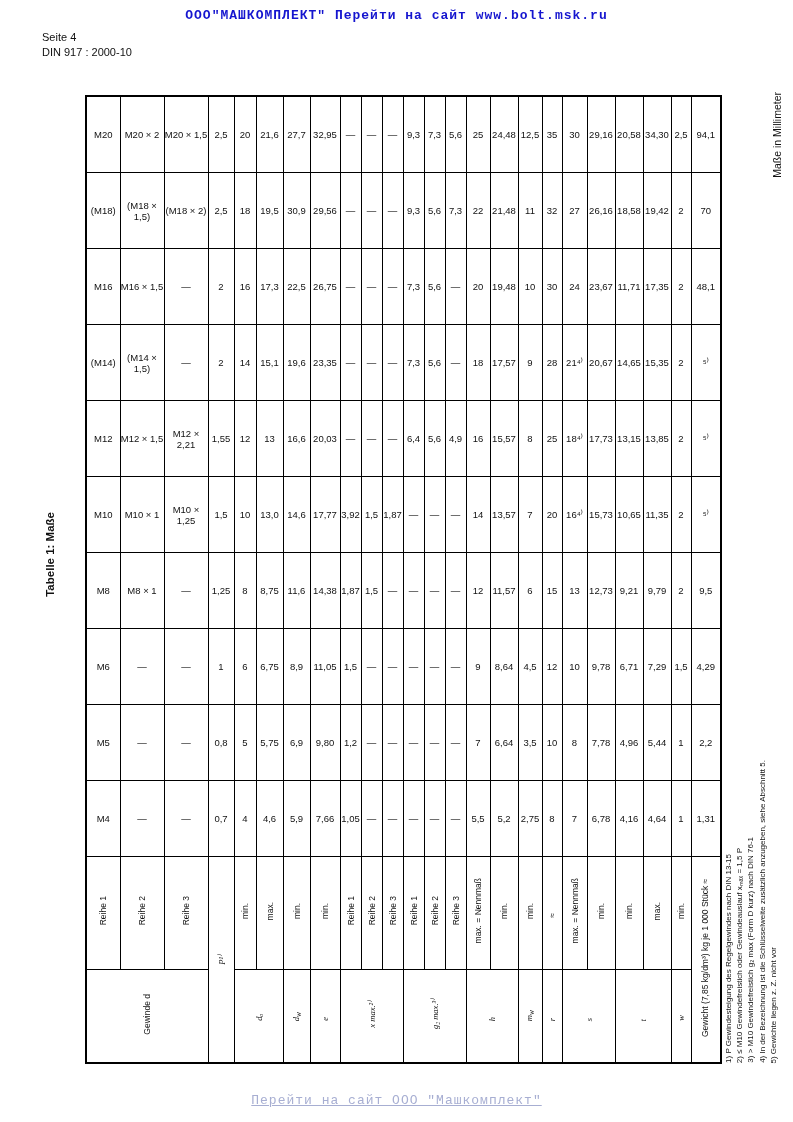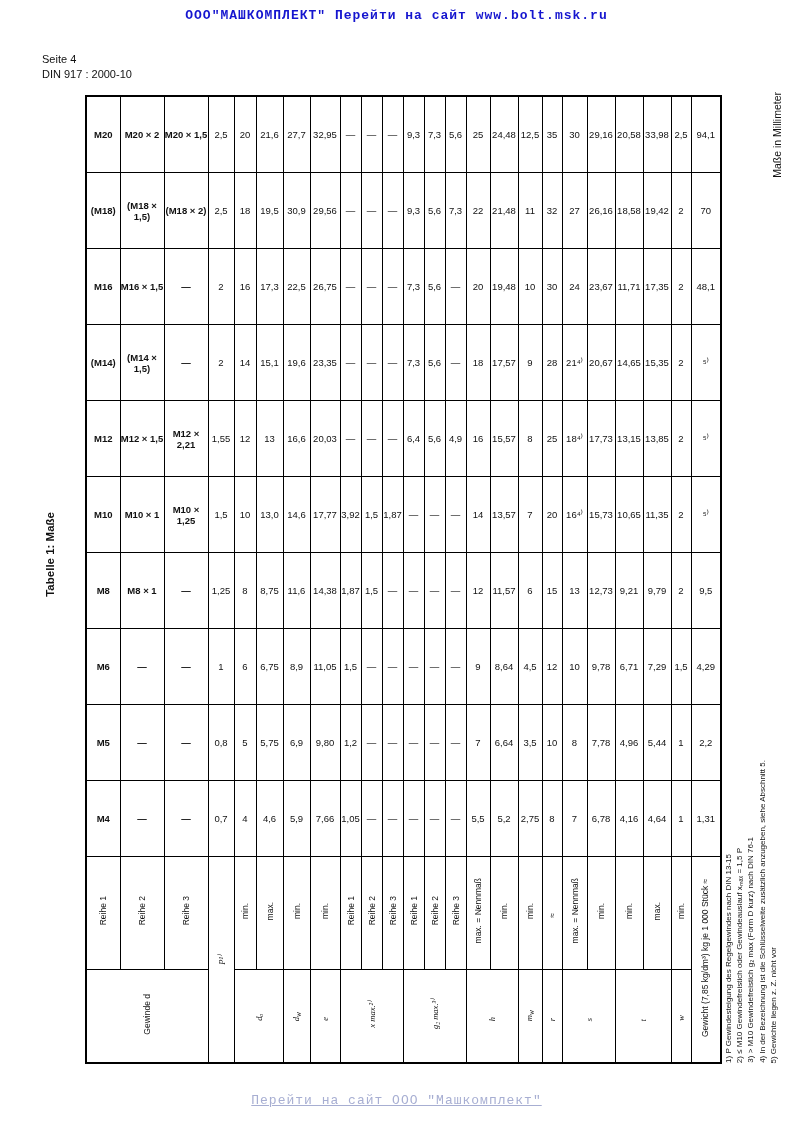--- a/index.html
+++ b/index.html
@@ -15,21 +15,21 @@
   
   .banner{
     position:absolute;top:8px;left:0;right:0;
     text-align:center;
     font-family:"Liberation Mono", monospace;
     font-weight:bold;font-size:13px;letter-spacing:1px;
     color:#1515cf;
     text-decoration:none;cursor:pointer;
     white-space:nowrap;
   }
-  .page-head{position:absolute;top:52px;left:42px;font-size:11px;line-height:1.35;}
+  .page-head{position:absolute;top:30px;left:42px;font-size:11px;line-height:1.35;}
   
   .rot{
     writing-mode:vertical-rl;
     transform:rotate(180deg);
     white-space:nowrap;
     display:inline-block;
   }
   .rot.wrap{white-space:normal;}
   .units-note{position:absolute;top:92px;right:10px;font-size:10.5px;}
   .table-caption{position:absolute;top:512px;left:44px;font-size:11.5px;font-weight:bold;}
@@ -40,21 +40,21 @@
     width:635px;
     border:2px solid #000;
   }
   table.maintable td{
     border:1px solid #000;
     text-align:center;vertical-align:middle;
     padding:0;
     overflow:hidden;
   }
   tr.data-row td{height:75px;font-size:9.5px;}
-  td.gcell{font-weight:bold;font-size:8px;}
+  td.gcell{font-weight:normal;font-size:8px;}
   td.dcell{font-size:9.5px;}
   tr.lbl-row-a td{height:112px;}
   tr.lbl-row-b td{height:92px;}
   .lbl .rot, td.lbl .rot{font-size:8.5px;}
   .sym{font-family:"Liberation Serif", serif;font-style:italic;font-size:10.5px;}
   .sym sub{font-size:7.5px;}
   .gewicht-lbl{font-size:8px;height:190px;line-height:1.5;}
   
   .footnotes{
     position:absolute;left:724px;bottom:59px;
@@ -135,21 +135,21 @@
           <td class="dcell">9,3</td>
           <td class="dcell">7,3</td>
           <td class="dcell">5,6</td>
           <td class="dcell">25</td>
           <td class="dcell">24,48</td>
           <td class="dcell">12,5</td>
           <td class="dcell">35</td>
           <td class="dcell">30</td>
           <td class="dcell">29,16</td>
           <td class="dcell">20,58</td>
-          <td class="dcell">33,98</td>
+          <td class="dcell">34,30</td>
           <td class="dcell">2,5</td>
           <td class="dcell">94,1</td>
         </tr>
         <tr class="data-row">
           <td class="gcell">(M18)</td>
           <td class="gcell">(M18 × 1,5)</td>
           <td class="gcell">(M18 × 2)</td>
           <td class="dcell">2,5</td>
           <td class="dcell">18</td>
           <td class="dcell">19,5</td>

